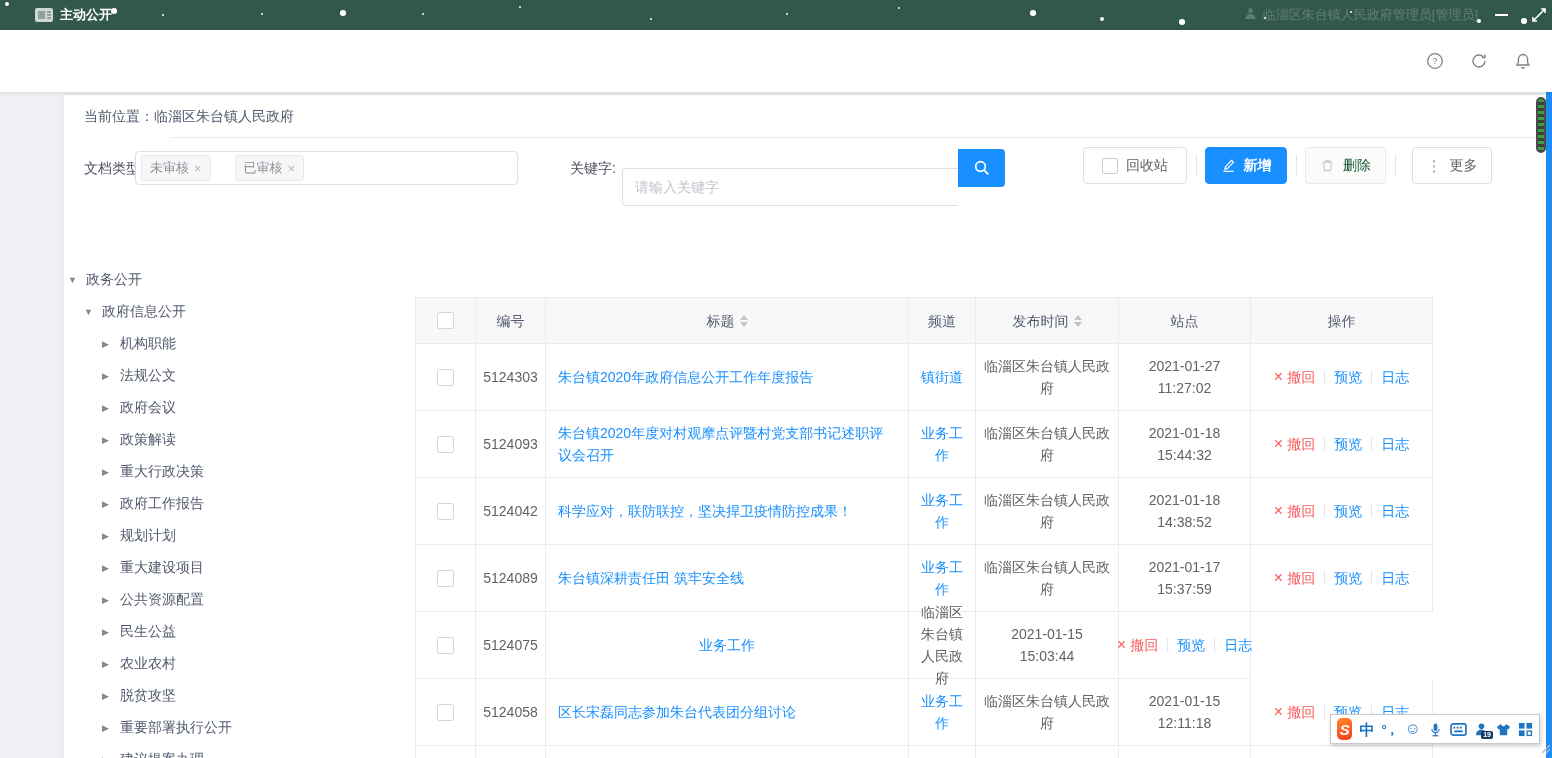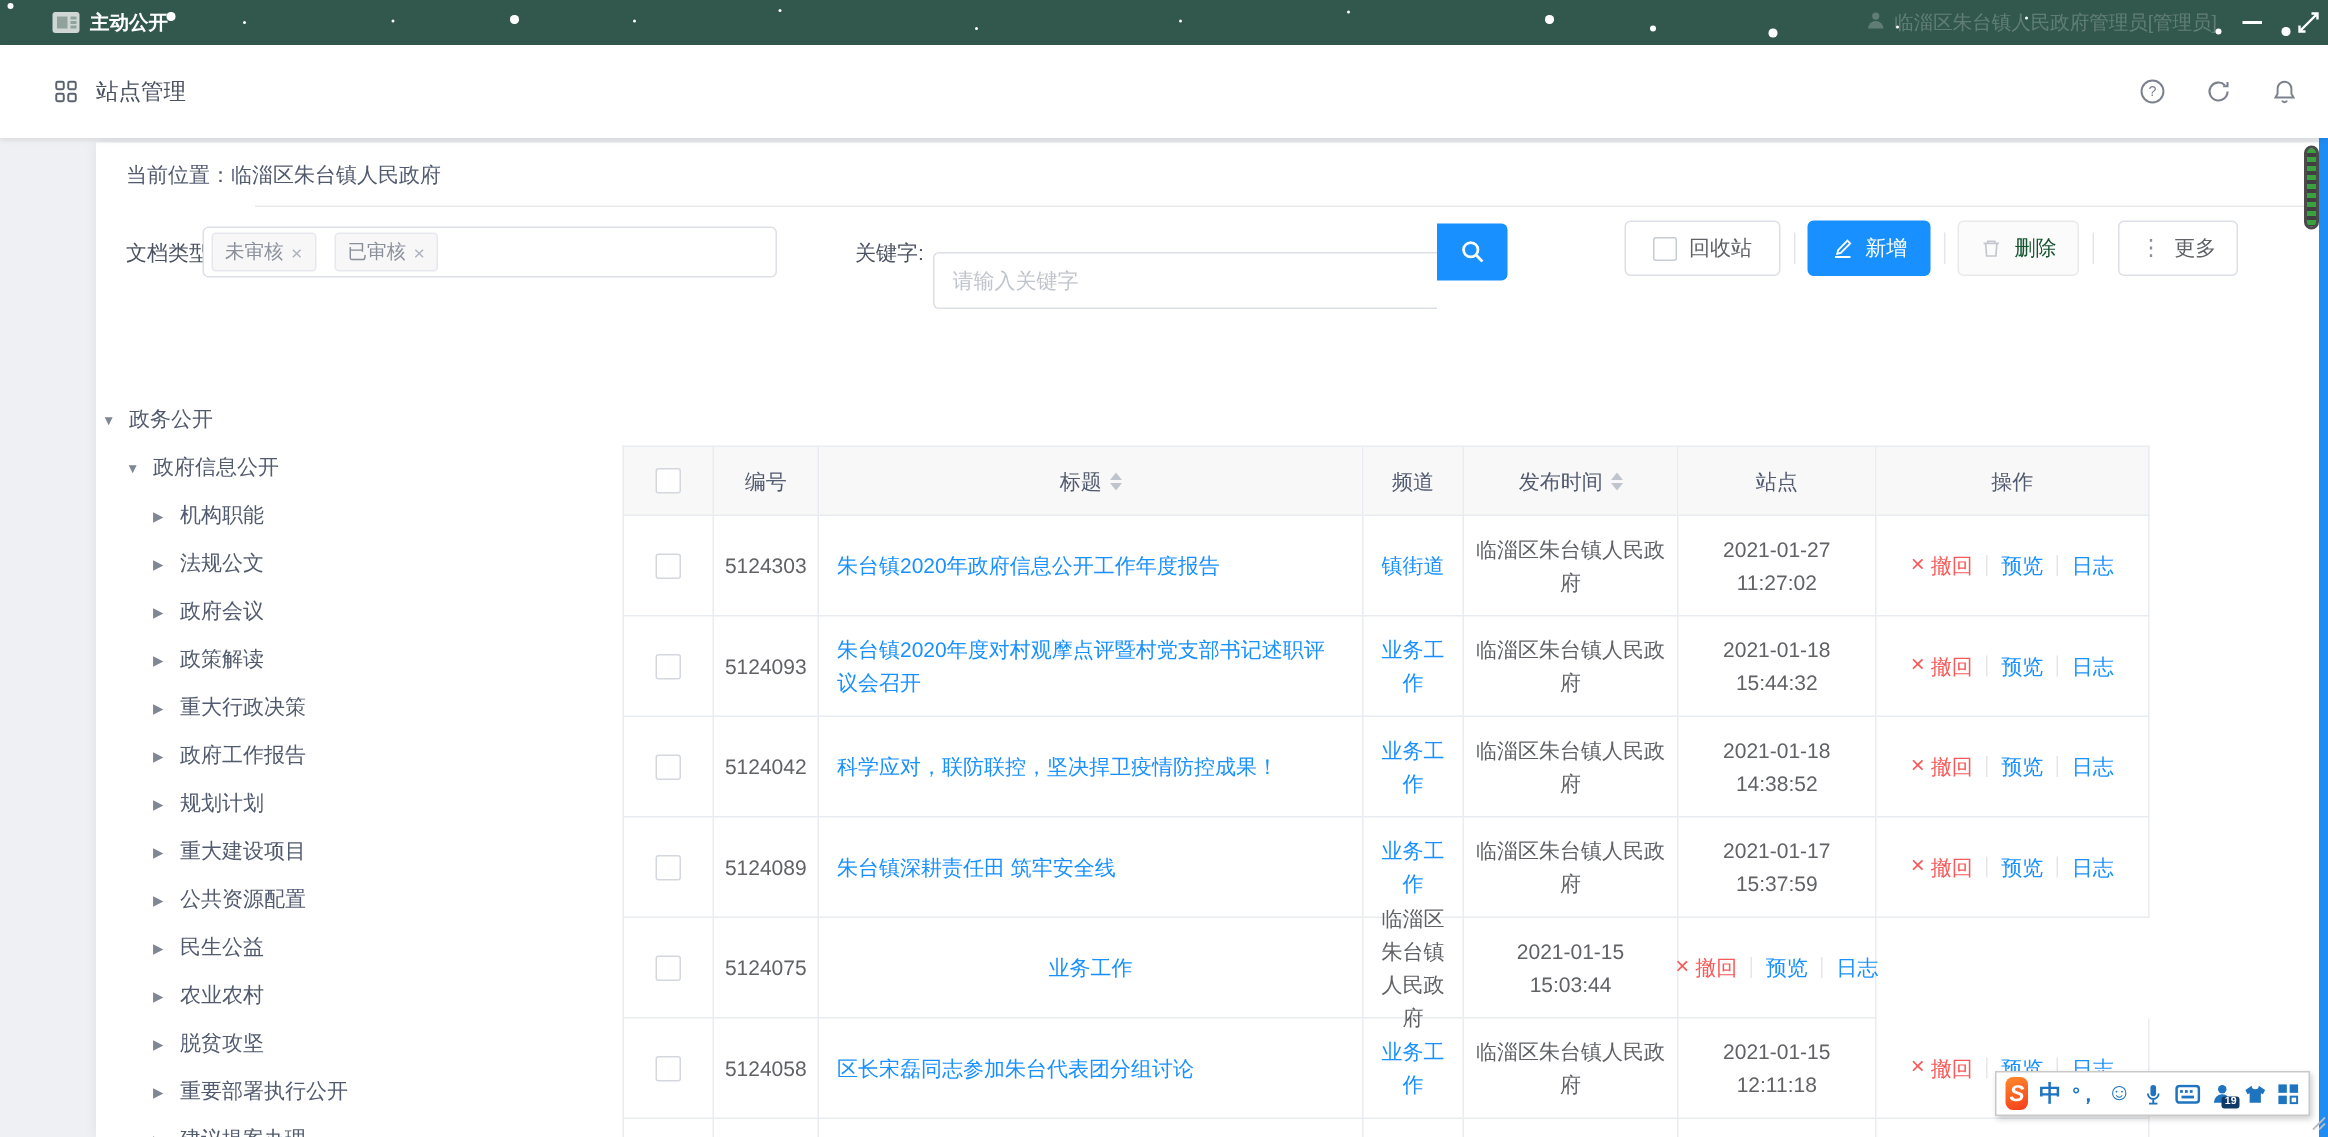--- a/index.html
+++ b/index.html
@@ -31,36 +31,36 @@
   
   .panel{position:absolute;left:64px;top:95px;width:1482px;height:663px;background:#fff;
          box-shadow:0 0 8px rgba(0,0,0,.07);overflow:hidden;}
   .breadcrumb{position:absolute;left:20px;top:13px;color:#515a6e;}
   .bc-divider{position:absolute;left:106px;right:0;top:42px;height:1px;background:#e8eaec;}
 
   
   .flabel{position:absolute;top:56px;height:34px;line-height:34px;color:#4a5160;}
   .lbl-doctype{left:20px;} .lbl-keyword{left:506px;}
   .tagbox{position:absolute;left:71px;top:56px;width:383px;height:34px;border:1px solid #dcdfe6;border-radius:4px;
-          box-sizing:border-box;display:flex;align-items:center;gap:12px;padding:0 5px;background:#fff;}
+          box-sizing:border-box;display:flex;align-items:center;gap:24px;padding:0 5px;background:#fff;}
   .tag{display:flex;align-items:center;gap:5px;height:24px;padding:0 8px;background:#f7f7f8;border:1px solid #e6e8ee;
        border-radius:3px;color:#8a8f99;font-size:13px;}
   .tag .tclose{color:#aeb3bc;cursor:pointer;font-size:13px;}
   .kw-input{position:absolute;left:558px;top:54px;width:336px;height:38px;box-sizing:border-box;border:1px solid #dcdfe6;
             border-right:none;border-radius:4px 0 0 4px;padding:0 12px;font-size:14px;color:#333;outline:none;
             font-family:"Liberation Sans",sans-serif;margin-top:19px;}
   .kw-input::placeholder{color:#c0c4cc;}
   .search-btn{position:absolute;left:894px;top:54px;width:47px;height:38px;background:#1890ff;border:none;
               border-radius:0 4px 4px 0;display:flex;align-items:center;justify-content:center;cursor:pointer;}
 
   
   .tbtn{position:absolute;top:52px;height:37px;box-sizing:border-box;border:1px solid #dcdfe6;border-radius:4px;
         background:#fff;display:flex;align-items:center;justify-content:center;gap:8px;color:#606266;font-size:14px;cursor:pointer;}
   .btn-recycle{left:1019px;width:104px;}
-  .btn-add{left:1141px;width:82px;background:#1890ff;border-color:#1890ff;color:#fff;}
+  .btn-add{left:1141px;width:82px;background:#1890ff;border-color:#1890ff;color:#fff;font-weight:bold;}
   .btn-delete{left:1241px;width:81px;background:#fbfbfc;border-color:#e9e9eb;color:#14532d;cursor:not-allowed;}
   .btn-more{left:1348px;width:80px;}
   .btn-sep{position:absolute;top:60px;width:1px;height:21px;background:#e3e6eb;}
   .sep1{left:1132px;} .sep2{left:1232px;} .sep3{left:1331px;}
   .mini-cb{width:14px;height:14px;border:1px solid #c8ccd4;border-radius:2px;background:#fff;}
   .dots{font-size:15px;color:#8a8f99;line-height:1;}
 
   
   .tree{position:absolute;left:0;top:169px;width:345px;height:520px;}
   .tree-item{position:absolute;height:32px;display:flex;align-items:center;gap:9px;cursor:pointer;color:#515a6e;}
@@ -138,29 +138,20 @@
       <svg width="14" height="14" viewBox="0 0 14 14" fill="none" stroke="#fff" stroke-width="1.6">
           <path d="M9 1h4v4M5 13H1V9M1.5 12.5L12.5 1.5"></path>
         </svg>
     </div>
     <div class="tb-btn tb-close">
         <span>×</span>
       </div>
   </div>
 
   <div class="header">
-    <div class="hd-left">
-      <svg width="16" height="16" viewBox="0 0 16 16" fill="none" stroke="#5a6270" stroke-width="1.3">
-          <rect x="1.5" y="1.5" width="5" height="5" rx="1"></rect>
-          <rect x="9.5" y="1.5" width="5" height="5" rx="1"></rect>
-          <rect x="1.5" y="9.5" width="5" height="5" rx="1"></rect>
-          <rect x="9.5" y="9.5" width="5" height="5" rx="1"></rect>
-        </svg>
-      <span>站点管理</span>
-    </div>
     <div class="hd-icons">
       <span class="hicon">
         <svg width="18" height="18" viewBox="0 0 18 18">
             <circle cx="9" cy="9" r="7.3" stroke="#7c828d" fill="none" stroke-width="1.3"></circle>
             <text x="9" y="12.2" font-size="9.5" text-anchor="middle" fill="#7c828d" font-family="Liberation Sans, sans-serif">?</text>
           </svg>
       </span>
       <span class="hicon">
         <svg width="18" height="18" viewBox="0 0 18 18" fill="none" stroke="#7c828d" stroke-width="1.4">
             <path d="M15 9a6 6 0 1 1-1.76-4.24"></path>

